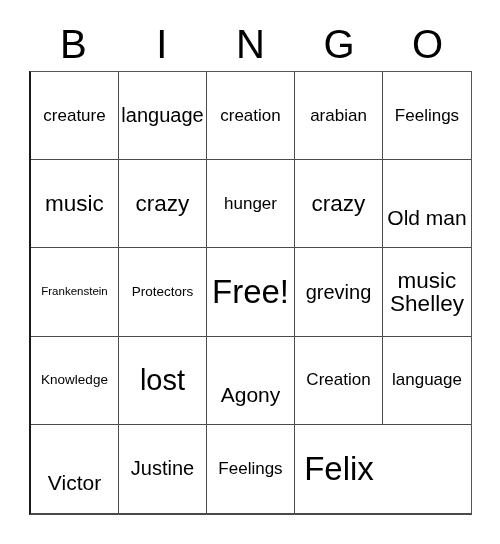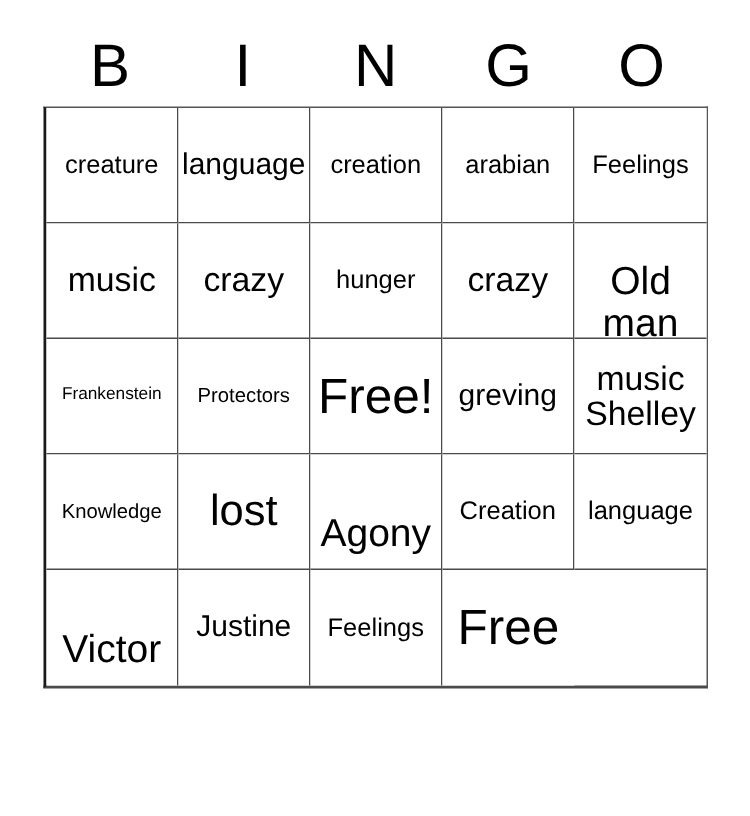--- a/index.html
+++ b/index.html
@@ -44,21 +44,21 @@
     letter-spacing: 0px;
     color: #000;
   }
 
   
   #grid {
     position: absolute;
     left: 29px;
     top: 71px;
     width: 443px;
-    height: 388px;
+    height: 444px;
     box-sizing: border-box;
     border-top: 1px solid #555;
     border-left: 2px solid #1a1a1a;
     border-right: 1px solid #555;
     border-bottom: 2px solid #4a4a4a;
     display: grid;
     grid-template-columns: repeat(5, 1fr);
     grid-template-rows: repeat(5, 1fr);
     background: #ffffff;
   }
@@ -84,21 +84,21 @@
     word-break: break-word;
     color: #000;
   }
 
   
   .fs-xs   { font-size: 11.5px; }
   .fs-sm   { font-size: 13.5px; }
   .fs-md   { font-size: 17px; }
   .fs-lg   { font-size: 20px; }
   .fs-xl   { font-size: 22.5px; }
-  .fs-2xl  { font-size: 26px; margin-top: 29px; }
+  .fs-2xl  { font-size: 21px; margin-top: 29px; }
   .fs-3xl  { font-size: 29px; }
   .fs-4xl  { font-size: 33px; }
 </style>
 </head>
 <body>
 
 <div id="card">
 
   <div id="header-row">
       <div class="header-letter">B</div>
@@ -172,17 +172,17 @@
       <div class="cell row-last">
         <span class="cell-text fs-2xl">Victor</span>
       </div>
       <div class="cell row-last">
         <span class="cell-text fs-lg">Justine</span>
       </div>
       <div class="cell row-last">
         <span class="cell-text fs-md">Feelings</span>
       </div>
       <div class="cell col-last row-last">
-        <span class="cell-text fs-4xl">Free</span>
+        <span class="cell-text fs-4xl">Felix</span>
       </div>
     </div>
 
 </div>
 
 </body></html>

